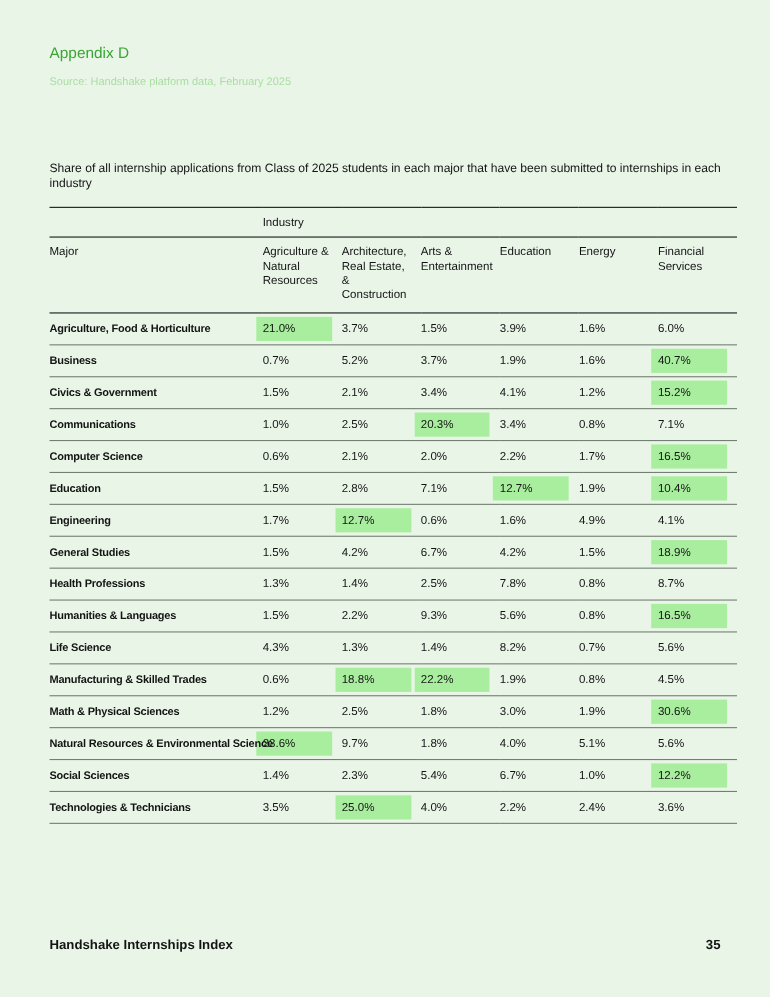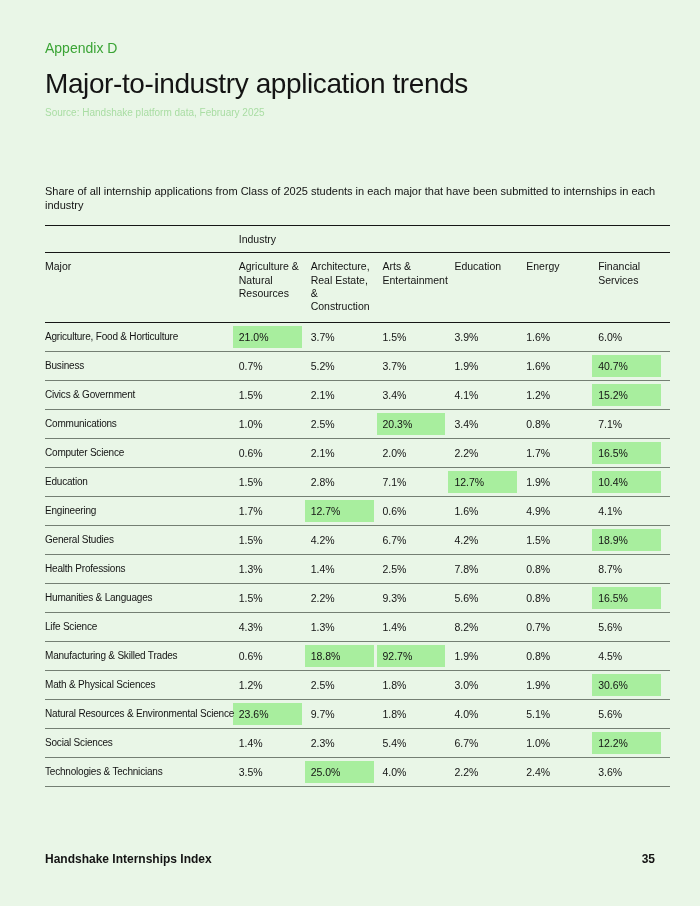--- a/index.html
+++ b/index.html
@@ -35,21 +35,21 @@
     font-weight:400; font-size:10.5px; text-align:left;
     padding:7px 0 7px 0;
   }
   thead tr.cols-row th{
     font-weight:400; font-size:10.5px; text-align:left;
     vertical-align:top; line-height:1.25;
     padding:7px 6px 9px 0;
     border-bottom:1px solid var(--rule-strong);
   }
   tbody th{
-    font-weight:400; font-size:10px; letter-spacing:-0.2px;
+    font-weight:700; font-size:10px; letter-spacing:-0.2px;
     text-align:left; white-space:nowrap;
     border-bottom:1px solid var(--rule-light);
     padding:3px 0;
   }
   tbody td{
     font-size:10.5px;
     border-bottom:1px solid var(--rule-light);
     padding:3px 0; vertical-align:middle;
   }
   .blk{
@@ -66,21 +66,20 @@
     display:flex; justify-content:space-between; align-items:baseline;
     font-size:12px;
     font-weight:bold;
   }
 </style>
 </head>
 <body>
 
 <div class="page">
   <div class="appendix">Appendix D</div>
-  <h1 class="title">Major-to-industry application trends</h1>
   <div class="source">Source: Handshake platform data, February 2025</div>
 
   <div class="description">Share of all internship applications from Class of 2025 students in each major that have been submitted to internships in each industry</div>
 
   <table>
     <colgroup>
       <col style="width:31%">
       <col style="width:11.5%">
       <col style="width:11.5%">
       <col style="width:11.5%">
@@ -337,21 +336,21 @@
         </tr>
         <tr>
           <th scope="row">Manufacturing &amp; Skilled Trades</th>
           <td>
             <div class="blk">0.6%</div>
           </td>
           <td>
             <div class="blk hl">18.8%</div>
           </td>
           <td>
-            <div class="blk hl">92.7%</div>
+            <div class="blk hl">22.2%</div>
           </td>
           <td>
             <div class="blk">1.9%</div>
           </td>
           <td>
             <div class="blk">0.8%</div>
           </td>
           <td>
             <div class="blk">4.5%</div>
           </td>

